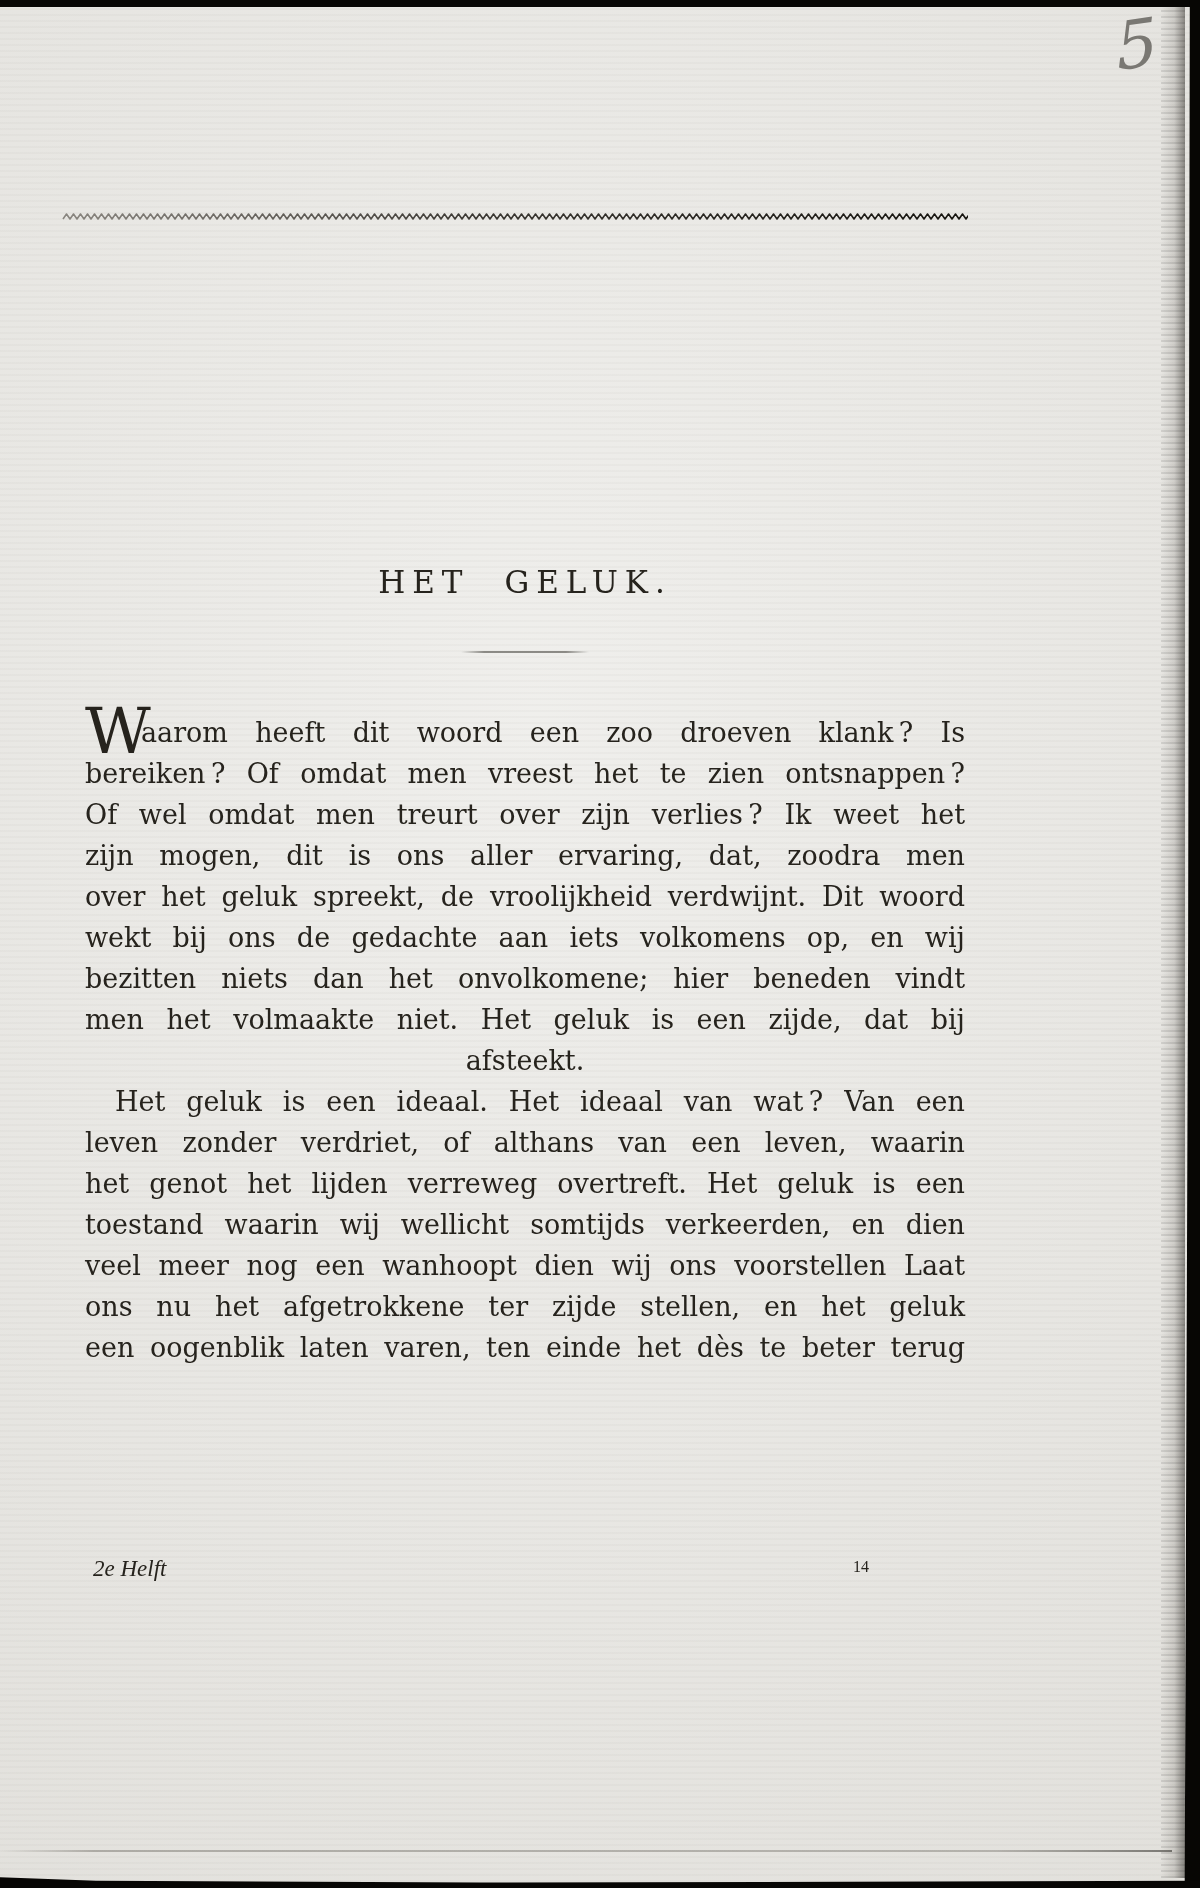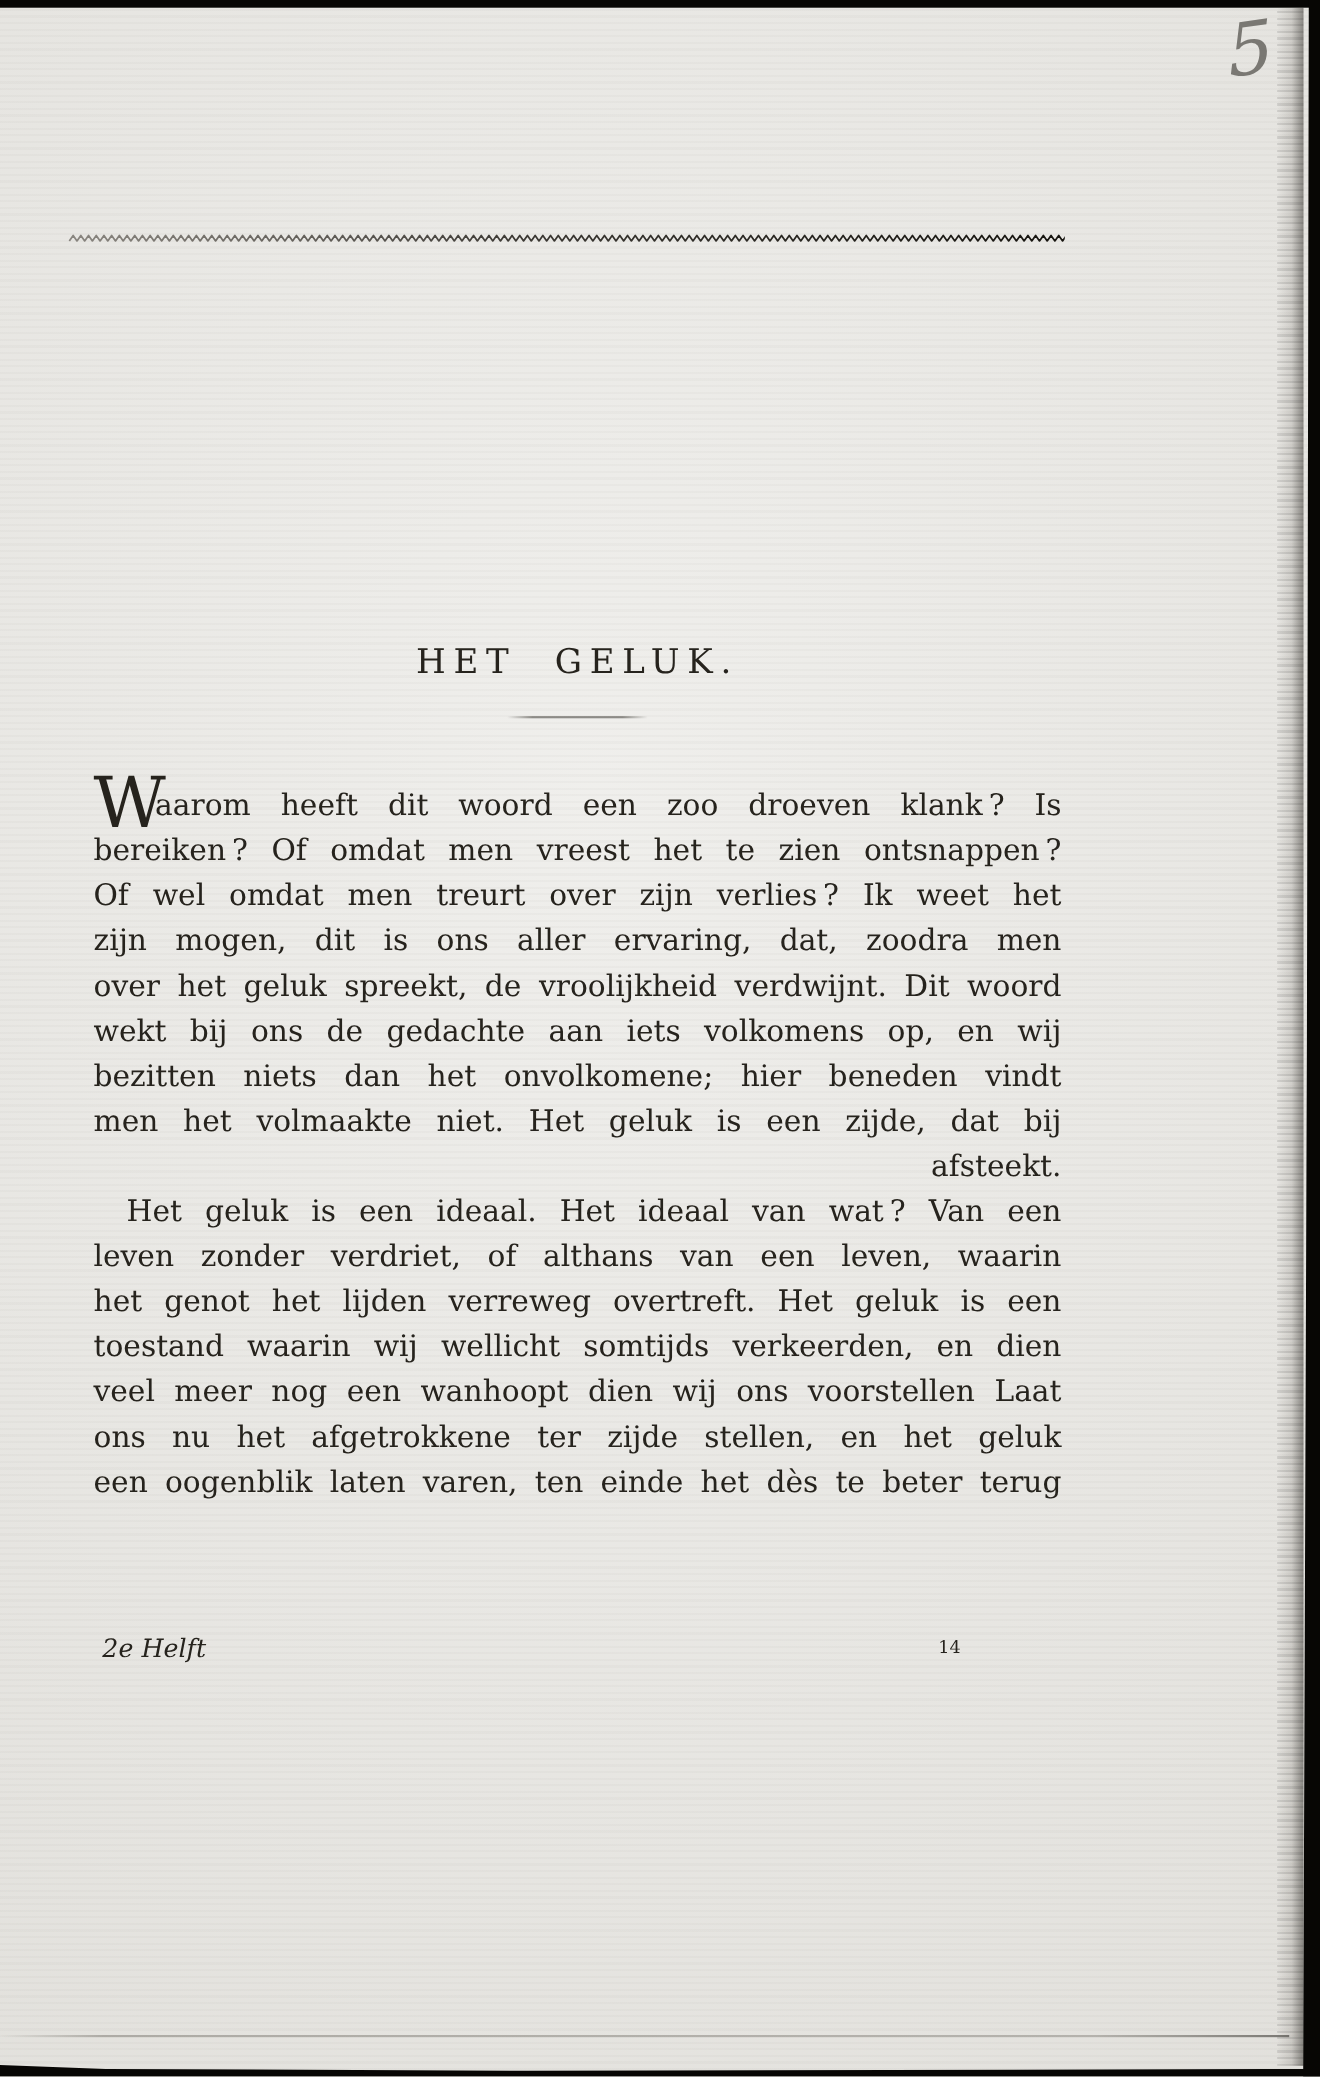--- a/index.html
+++ b/index.html
@@ -22,34 +22,34 @@
       repeating-linear-gradient(0deg, rgba(0,0,0,0.10) 0 2px, rgba(0,0,0,0) 2px 6px),
       linear-gradient(90deg, rgba(64,58,50,0) 0%, rgba(64,58,50,0.14) 55%, rgba(35,32,27,0.48) 100%);}
   .bottom-edge-line{position:absolute;left:0;top:1850px;width:1172px;height:2px;
     background:linear-gradient(90deg, rgba(80,76,68,0), rgba(80,76,68,0.35) 8%, rgba(80,76,68,0.30) 85%, rgba(40,38,33,0.55));}
   .handwritten{
     position:absolute;left:1116px;top:12px;font-size:66px;font-style:italic;line-height:1;
     color:var(--handwriting,#63615c);transform:rotate(-8deg) skewX(-4deg);opacity:.82;}
   .wavy{position:absolute;left:62px;top:208px;}
   .content{position:absolute;left:85px;top:0;width:880px;}
   .title{
-    position:absolute;top:584px;left:0;width:100%;margin:0;text-align:center;
+    position:absolute;top:564px;left:0;width:100%;margin:0;text-align:center;
     font-size:31px;font-weight:normal;letter-spacing:7px;word-spacing:18px;color:var(--ink,#26231d);}
   .title-rule{position:absolute;top:651px;left:50%;transform:translateX(-50%);width:128px;height:2px;
     background:linear-gradient(90deg, rgba(60,58,52,0), rgba(60,58,52,0.55) 18%, rgba(60,58,52,0.55) 82%, rgba(60,58,52,0));}
   #paragraphs{position:absolute;top:712px;left:0;width:880px;}
   .line{height:41px;line-height:41px;font-size:27px;color:var(--ink,#26231d);
     text-align:justify;text-rendering:optimizeLegibility;}
   .line::after{content:"";display:inline-block;width:100%;height:0;}
-  .line.last{text-align:right;}
+  .line.last{text-align:center;}
   .line.last::after{content:none;}
   .line.indent{padding-left:30px;}
   .line.has-dropcap{padding-left:56px;position:relative;}
   .dropcap{position:absolute;left:0;top:-13px;font-size:64px;line-height:1;color:var(--ink,#26231d);}
-  .footer{position:absolute;top:1486px;left:0;width:880px;height:32px;}
+  .footer{position:absolute;top:1556px;left:0;width:880px;height:32px;font-family:Liberation Serif, serif;}
   .sig-left{position:absolute;left:8px;top:0;font-style:italic;font-size:23px;color:var(--ink,#26231d);}
   .sig-right{position:absolute;left:768px;top:2px;font-size:16px;color:var(--ink,#26231d);text-align:center;}
 </style>
 </head>
 <body>
 
 <div class="scan">
 
   <div class="band-top"></div>
   <div class="edge-strip"></div>

